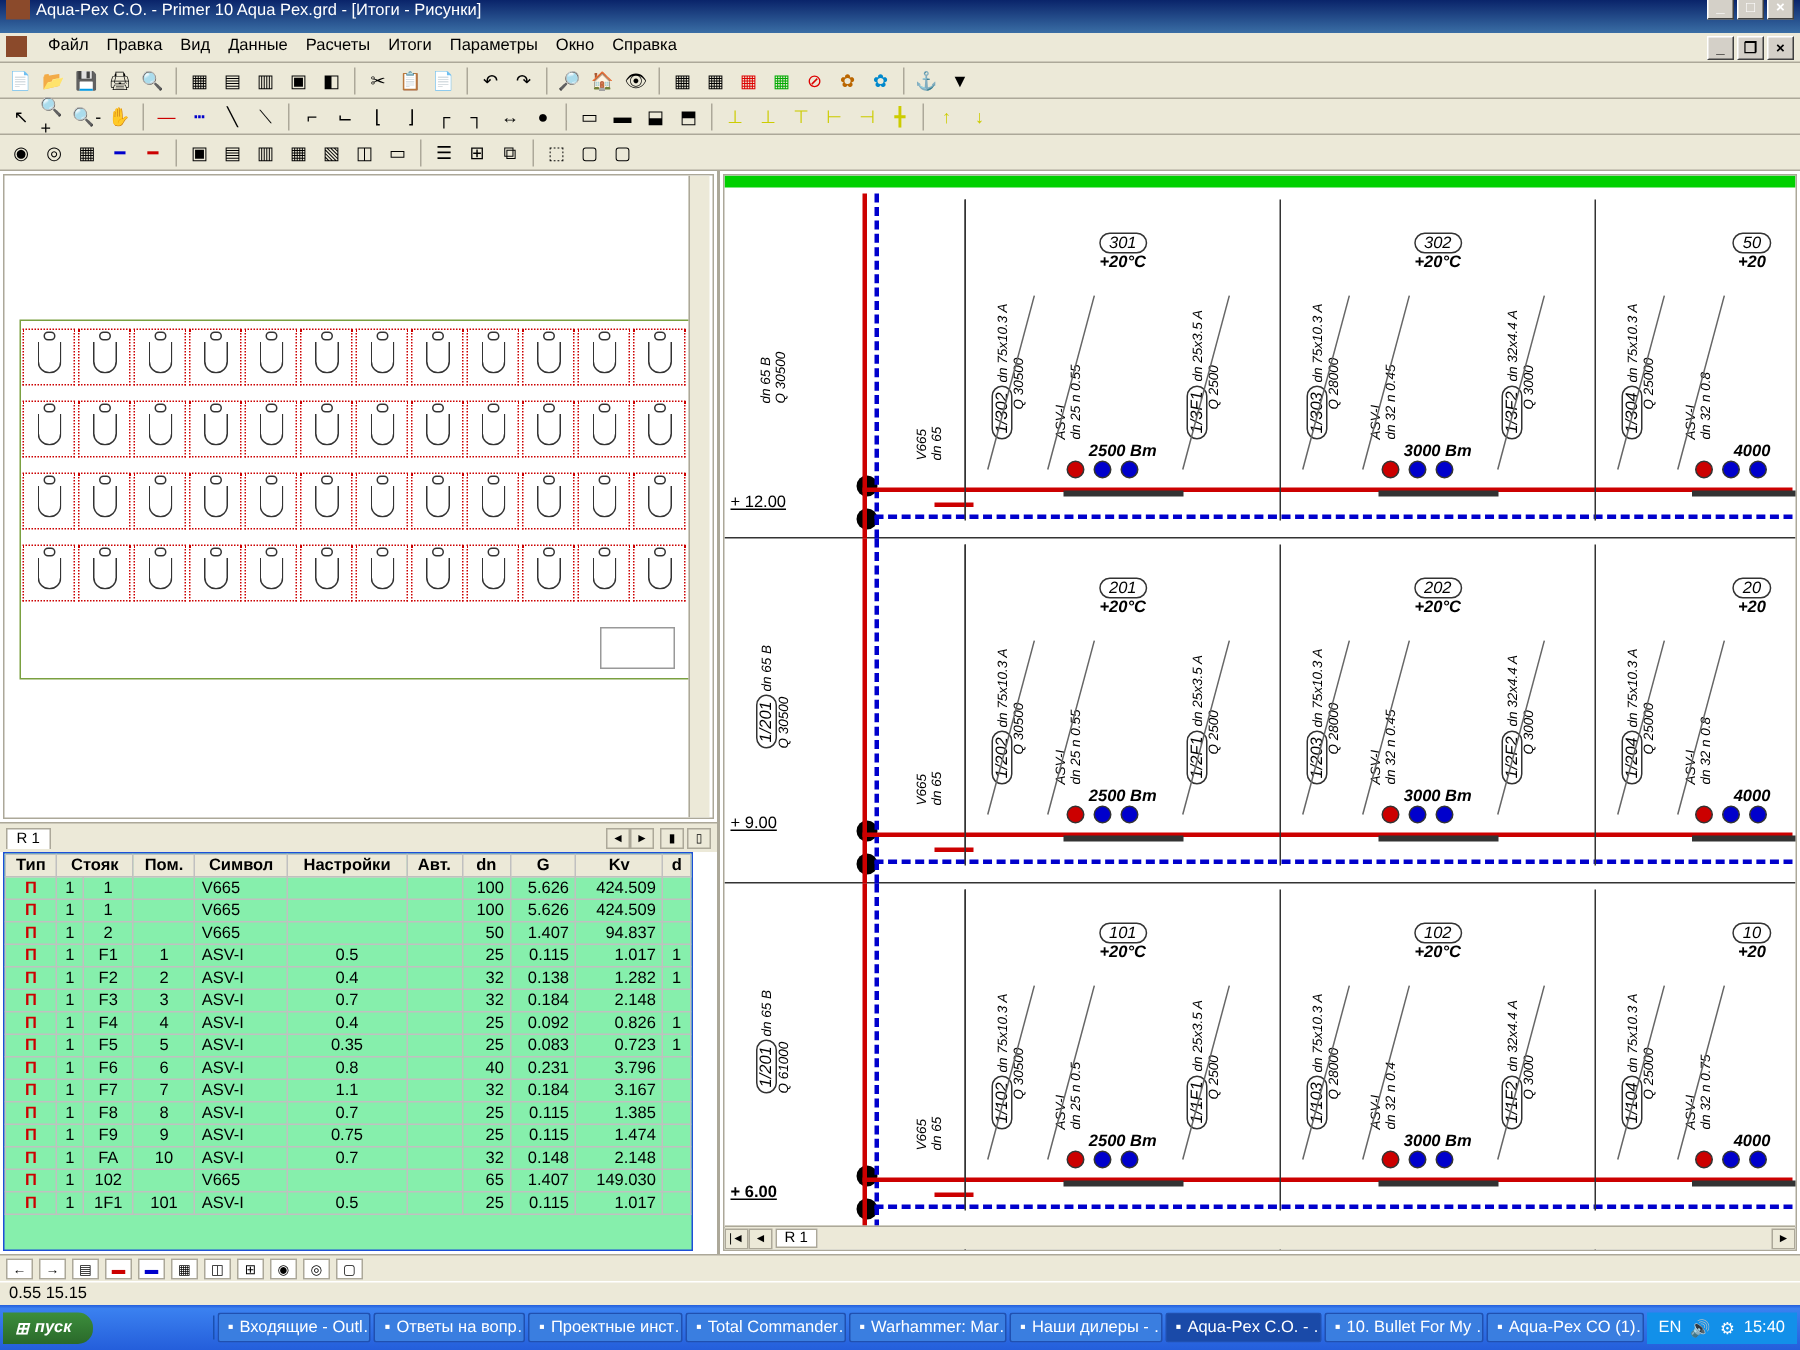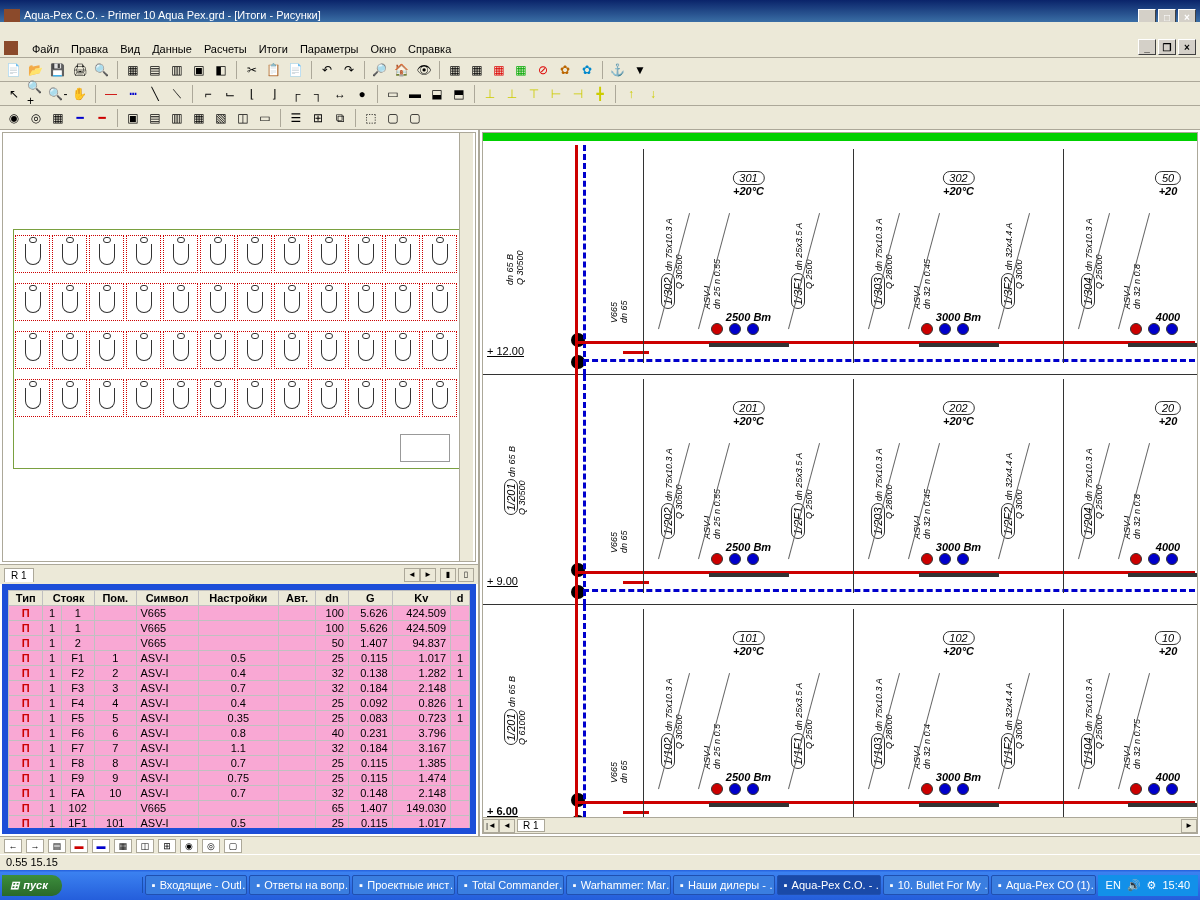--- a/index.html
+++ b/index.html
@@ -1,41 +1,41 @@
 <!DOCTYPE html>
 <html><head>
 <meta charset="utf-8">
 <style>
 * { margin: 0; padding: 0; box-sizing: border-box; font-family: "Tahoma", sans-serif; font-size: 11px; }
 body { background: #ece9d8; width: 1200px; height: 900px; overflow: hidden; display: flex; flex-direction: column; }
-.titlebar { background: linear-gradient(to bottom, #0a246a, #3a6ea5); color: white; display: flex; align-items: flex-start; padding: 9px 4px; height: 22px; }
+.titlebar { background: linear-gradient(to bottom, #0a246a, #3a6ea5); color: white; display: flex; align-items: flex-end; padding: 9px 4px; height: 22px; }
 .titlebar .icon { width: 16px; height: 16px; background: #8b4a2b; margin-right: 4px; }
 .titlebar-buttons { margin-left: auto; display: flex; gap: 2px; }
 .winbtn { width: 18px; height: 16px; background: #d4d0c8; border: 1px solid #fff; border-right-color: #404040; border-bottom-color: #404040; display: flex; align-items: center; justify-content: center; font-weight: bold; font-size: 10px; }
-.menubar { background: #ece9d8; display: flex; align-items: flex-end; padding: 2px 4px; height: 36px; gap: 12px; border-bottom: 1px solid #aca899; }
+.menubar { background: #ece9d8; display: flex; align-items: flex-start; padding: 2px 4px; height: 20px; gap: 12px; border-bottom: 1px solid #aca899; }
 .menubar .icon { width: 14px; height: 14px; background: #8b4a2b; margin-right: 2px; }
 .menubar span { cursor: default; }
 .menubar-right { margin-left: auto; display: flex; gap: 2px; }
 .toolbar { background: #ece9d8; display: flex; align-items: center; padding: 2px 4px; height: 24px; gap: 2px; border-bottom: 1px solid #aca899; flex-wrap: nowrap; }
 .tbtn { width: 20px; height: 20px; background: #ece9d8; border: 1px solid transparent; display: flex; align-items: center; justify-content: center; font-size: 12px; }
 .sep { width: 1px; height: 18px; background: #aca899; margin: 0 3px; }
 .main { display: flex; flex: 1; background: #fff; overflow: hidden; }
 .leftpane { width: 480px; display: flex; flex-direction: column; border-right: 2px solid #aca899; }
 .overview { flex: 0 0 430px; background: #fff; border: 1px solid #aca899; margin: 2px; position: relative; overflow: hidden; }
 .overview-inner { position: absolute; border: 1px solid #7aa040; left: 10px; top: 96px; width: 448px; height: 240px; background: #fff; }
 .ov-row { display: flex; align-items: center; height: 48px; }
 .ov-unit { width: 35px; height: 38px; border: 1px dotted #cc0000; margin: 1px; display: flex; align-items: center; justify-content: center; position: relative; }
 .ov-unit::before { content: ""; position: absolute; width: 14px; height: 20px; border: 1px solid #333; border-top: none; border-radius: 0 0 10px 10px; }
 .ov-unit::after { content: ""; position: absolute; top: 1px; width: 6px; height: 4px; border: 1px solid #333; border-radius: 3px; }
 .ov-box { position: absolute; right: 10px; bottom: 6px; width: 50px; height: 28px; border: 1px solid #999; font-size: 6px; }
 .tabstrip { height: 20px; background: #ece9d8; display: flex; align-items: center; border-top: 1px solid #aca899; padding: 0 4px; gap: 2px; position: relative; }
 .tabstrip .tab { background: #fff; border: 1px solid #aca899; border-bottom: none; padding: 1px 6px; font-size: 10px; }
 .tabstrip .scroll { display: flex; margin-left: auto; }
 .scrollbtn { width: 16px; height: 14px; background: #ece9d8; border: 1px solid #aca899; font-size: 8px; display:flex; align-items:center; justify-content:center;}
-.datagrid { flex: 1; overflow: auto; background: #f9a8d4; border: 6px solid #1d4ed8; margin: 0 2px 2px 2px; }
+.datagrid { flex: 1; overflow: auto; background: #86efac; border: 1px solid #1d4ed8; margin: 0 16px 2px 2px; }
 table { border-collapse: collapse; width: 100%; }
 th, td { border: 1px solid #c0c0c0; padding: 1px 4px; font-size: 11px; text-align: right; white-space: nowrap; }
 th { background: #ece9d8; font-weight: bold; text-align: center; }
 td.l { text-align: left; }
 td.c { text-align: center; }
 td.type { color: #cc0000; font-weight: bold; text-align: center; }
 .rightpane { flex: 1; background: #fff; position: relative; overflow: hidden; border: 1px solid #aca899; margin: 2px; }
 .greenbar { position: absolute; left: 0; right: 0; top: 0; height: 8px; background: #00d000; }
 .schematic { position: absolute; top: 12px; left: 0; right: 0; bottom: 16px; }
 .floor { position: absolute; left: 0; right: 0; height: 230px; border-bottom: 1px solid #333; }
@@ -544,21 +544,21 @@
               <div class="valve" style="left:38px"></div>
               <div class="body"></div>
             </div>
             <div class="annots" style="left: 18px; top: 160px;"><span style="border:1px solid #333;border-radius:8px;padding:0 3px">1/304</span> dn 75x10.3 A<br>&nbsp;&nbsp;&nbsp;&nbsp;&nbsp;&nbsp;&nbsp;&nbsp;Q 25000</div>
             <div class="annots" style="left: 58px; top: 160px;">ASV-I<br>dn 32  n 0.8</div>
             <div class="annoline" style="left: 14px; top: 60px; height: 120px; transform: rotate(15deg); transform-origin: center bottom;"></div>
             <div class="annoline" style="left: 54px; top: 60px; height: 120px; transform: rotate(15deg); transform-origin: center bottom;"></div>
           </div>
         </div>
         <div class="floor" style="top: 230px;">
-          <div class="elev" style="top: 200px;"><u>+ 9.00</u></div>
+          <div class="elev" style="top: 184px;"><u>+ 9.00</u></div>
           <div style="position: absolute; left: 160px; top: 4px; bottom: 12px; width: 1px; background: rgb(51, 51, 51);"></div>
           <div style="position: absolute; left: 88px; top: 188px; width: 14px; height: 14px; background: rgb(0, 0, 0); border-radius: 50%;"></div>
           <div style="position: absolute; left: 88px; top: 210px; width: 14px; height: 14px; background: rgb(0, 0, 0); border-radius: 50%;"></div>
           <div class="annots" style="left: 126px; top: 178px;">V665<br>dn 65</div>
           <div class="annots" style="left: 22px; top: 140px;"><span style="border:1px solid #333;border-radius:8px;padding:0 3px">1/201</span> dn 65 B<br>Q 30500</div>
           <div class="vert-red" style="left: 92px; top: 0px; height: 230px;"></div>
           <div class="vert-blue" style="left: 100px; top: 0px; height: 230px;"></div>
           <div class="supply" style="left: 92px; top: 196px; width: 620px;"></div>
           <div class="return" style="left: 100px; top: 214px; width: 612px;"></div>
           <div class="supply" style="left: 140px; top: 206px; width: 26px;"></div>

